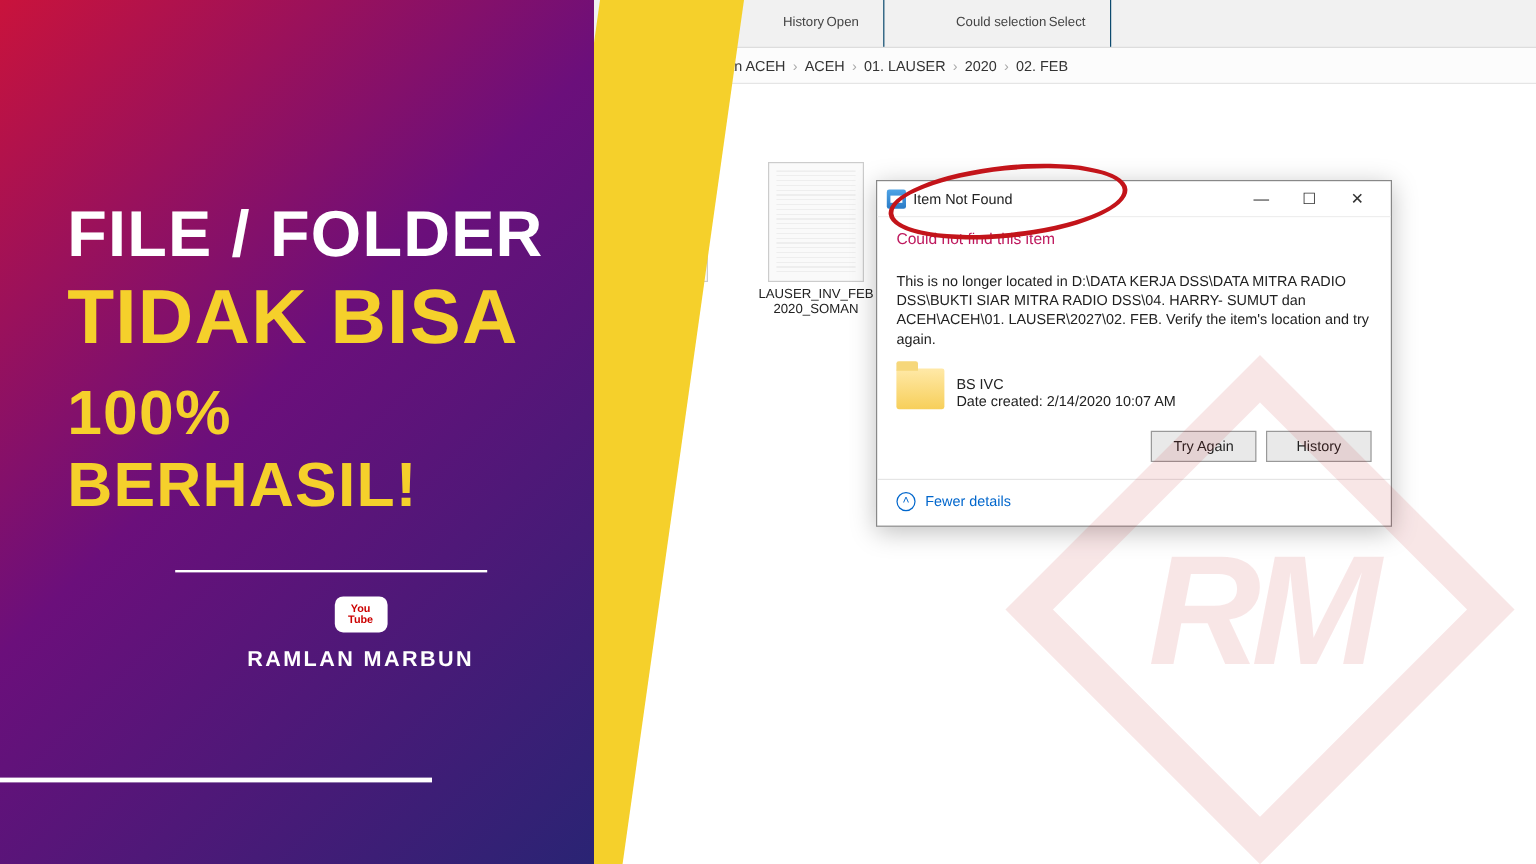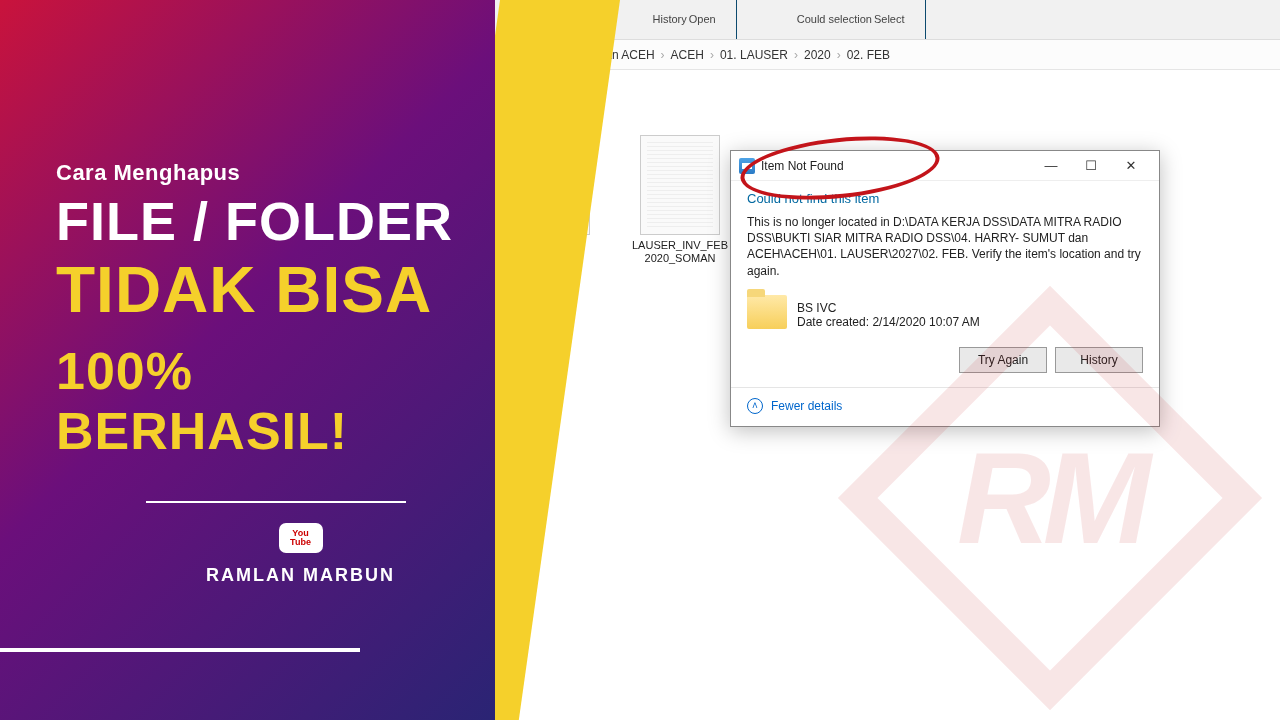--- a/index.html
+++ b/index.html
@@ -29,21 +29,21 @@
 
 
 .dialog { position:absolute; top:150px; left:730px; width:430px; background:#fff; border:1px solid #888; box-shadow:0 4px 20px rgba(0,0,0,.25); font-size:12px; color:#222; }
 .dialog .titlebar { display:flex; align-items:center; height:30px; padding:0 8px; border-bottom:1px solid #eee; }
 .dialog .titlebar .ticon { width:16px; height:16px; margin-right:6px; background:linear-gradient(#4ea3e6,#2a7bc6); border-radius:2px; position:relative; }
 .dialog .titlebar .ticon::after{content:"";position:absolute;left:3px;top:5px;width:10px;height:6px;background:#fff;}
 .dialog .titlebar .title { flex:0 0 auto; }
 .dialog .titlebar .spacer { flex:1; }
 .dialog .wbtn { width:40px; height:28px; display:flex; align-items:center; justify-content:center; color:#333; font-size:13px; }
 .dialog .body { padding:10px 16px 14px; }
-.dialog .body .heading { font-size:13px; color:#0369a1; margin-bottom:8px; }
+.dialog .body .heading { font-size:13px; color:#be185d; margin-bottom:20px; }
 .dialog .body .detail { font-size:12px; line-height:1.35; margin-bottom:10px; }
 .dialog .folderline { display:flex; align-items:flex-end; gap:10px; padding:6px 0 14px; }
 .dialog .foldericon { width:40px; height:34px; background:linear-gradient(#ffe9a8,#f7cf5a); border-radius:2px; position:relative; }
 .dialog .foldericon::before{content:"";position:absolute;left:0;top:-6px;width:18px;height:8px;background:#f6d77a;border-radius:2px 2px 0 0;}
 .dialog .foldermeta { font-size:12px; }
 .dialog .foldermeta .name { font-weight:400; }
 .dialog .actions { display:flex; justify-content:flex-end; gap:8px; margin-top:4px; }
 .dialog .btn { min-width:88px; height:26px; font-size:12px; border:1px solid #999; background:#e9e9e9; display:flex; align-items:center; justify-content:center; padding:0 12px; }
 .dialog .fewer { padding:10px 16px 12px; border-top:1px solid #e5e5e5; display:flex; align-items:center; gap:8px; color:#0066cc; font-size:12px; }
 .dialog .chev { width:16px;height:16px;border:1px solid #0066cc;border-radius:50%;display:flex;align-items:center;justify-content:center;font-size:10px;color:#0066cc;}
@@ -64,21 +64,21 @@
 .divider { width:260px; height:2px; background:#fff; margin:40px 0 20px 90px; }
 .channel { display:flex; align-items:center; gap:12px; margin-left:90px;flex-direction:column; }
 .yt { width:44px; height:30px; background:#fff; border-radius:7px; display:flex; align-items:center; justify-content:center; color:#c00; font-size:9px; font-weight:700; flex-direction:column; line-height:1; }
 .yt::before{content:"You";}
 .yt::after{content:"Tube";}
 .channel-name { font-size:18px; font-weight:700; letter-spacing:2px; }
 
 .underline-bottom { position:absolute; left:0; top:648px; width:360px; height:4px; background:#fff; z-index:3; }
 
 
-.watermark { position:absolute; right:80px; bottom:72px; width:300px; height:300px; opacity:.10; pointer-events:none;text-decoration:underline; }
+.watermark { position:absolute; right:80px; bottom:62px; width:300px; height:300px; opacity:.10; pointer-events:none;text-decoration:underline; }
 .watermark .diamond { position:absolute; inset:0; transform:rotate(45deg); border:28px solid #c3141a; }
 .watermark .rm { position:absolute; inset:0; display:flex; align-items:center; justify-content:center; font-family:Impact,"Arial Black",sans-serif; font-size:130px; font-weight:900; color:#c3141a; font-style:italic; letter-spacing:-8px; }
 </style>
 </head>
 <body>
 
 <div class="explorer">
   <div class="ribbon">
     <div class="group">
       <span class="hint">folder</span>
@@ -155,21 +155,20 @@
   <div class="circle-annot"></div>
 
   <div class="watermark">
     <div class="diamond"></div>
     <div class="rm">RM</div>
   </div>
 </div>
 
 <div class="overlay-slant"></div>
 <div class="overlay">
-  <div class="ovl-pre">Cara Menghapus</div>
   <div class="ovl-l1">FILE / FOLDER</div>
   <div class="ovl-l2">TIDAK BISA</div>
   <div class="ovl-l3">100% BERHASIL!</div>
   <div class="divider"></div>
   <div class="channel">
     <div class="yt"></div>
     <div class="channel-name">RAMLAN MARBUN</div>
   </div>
 </div>
 <div class="underline-bottom"></div>

